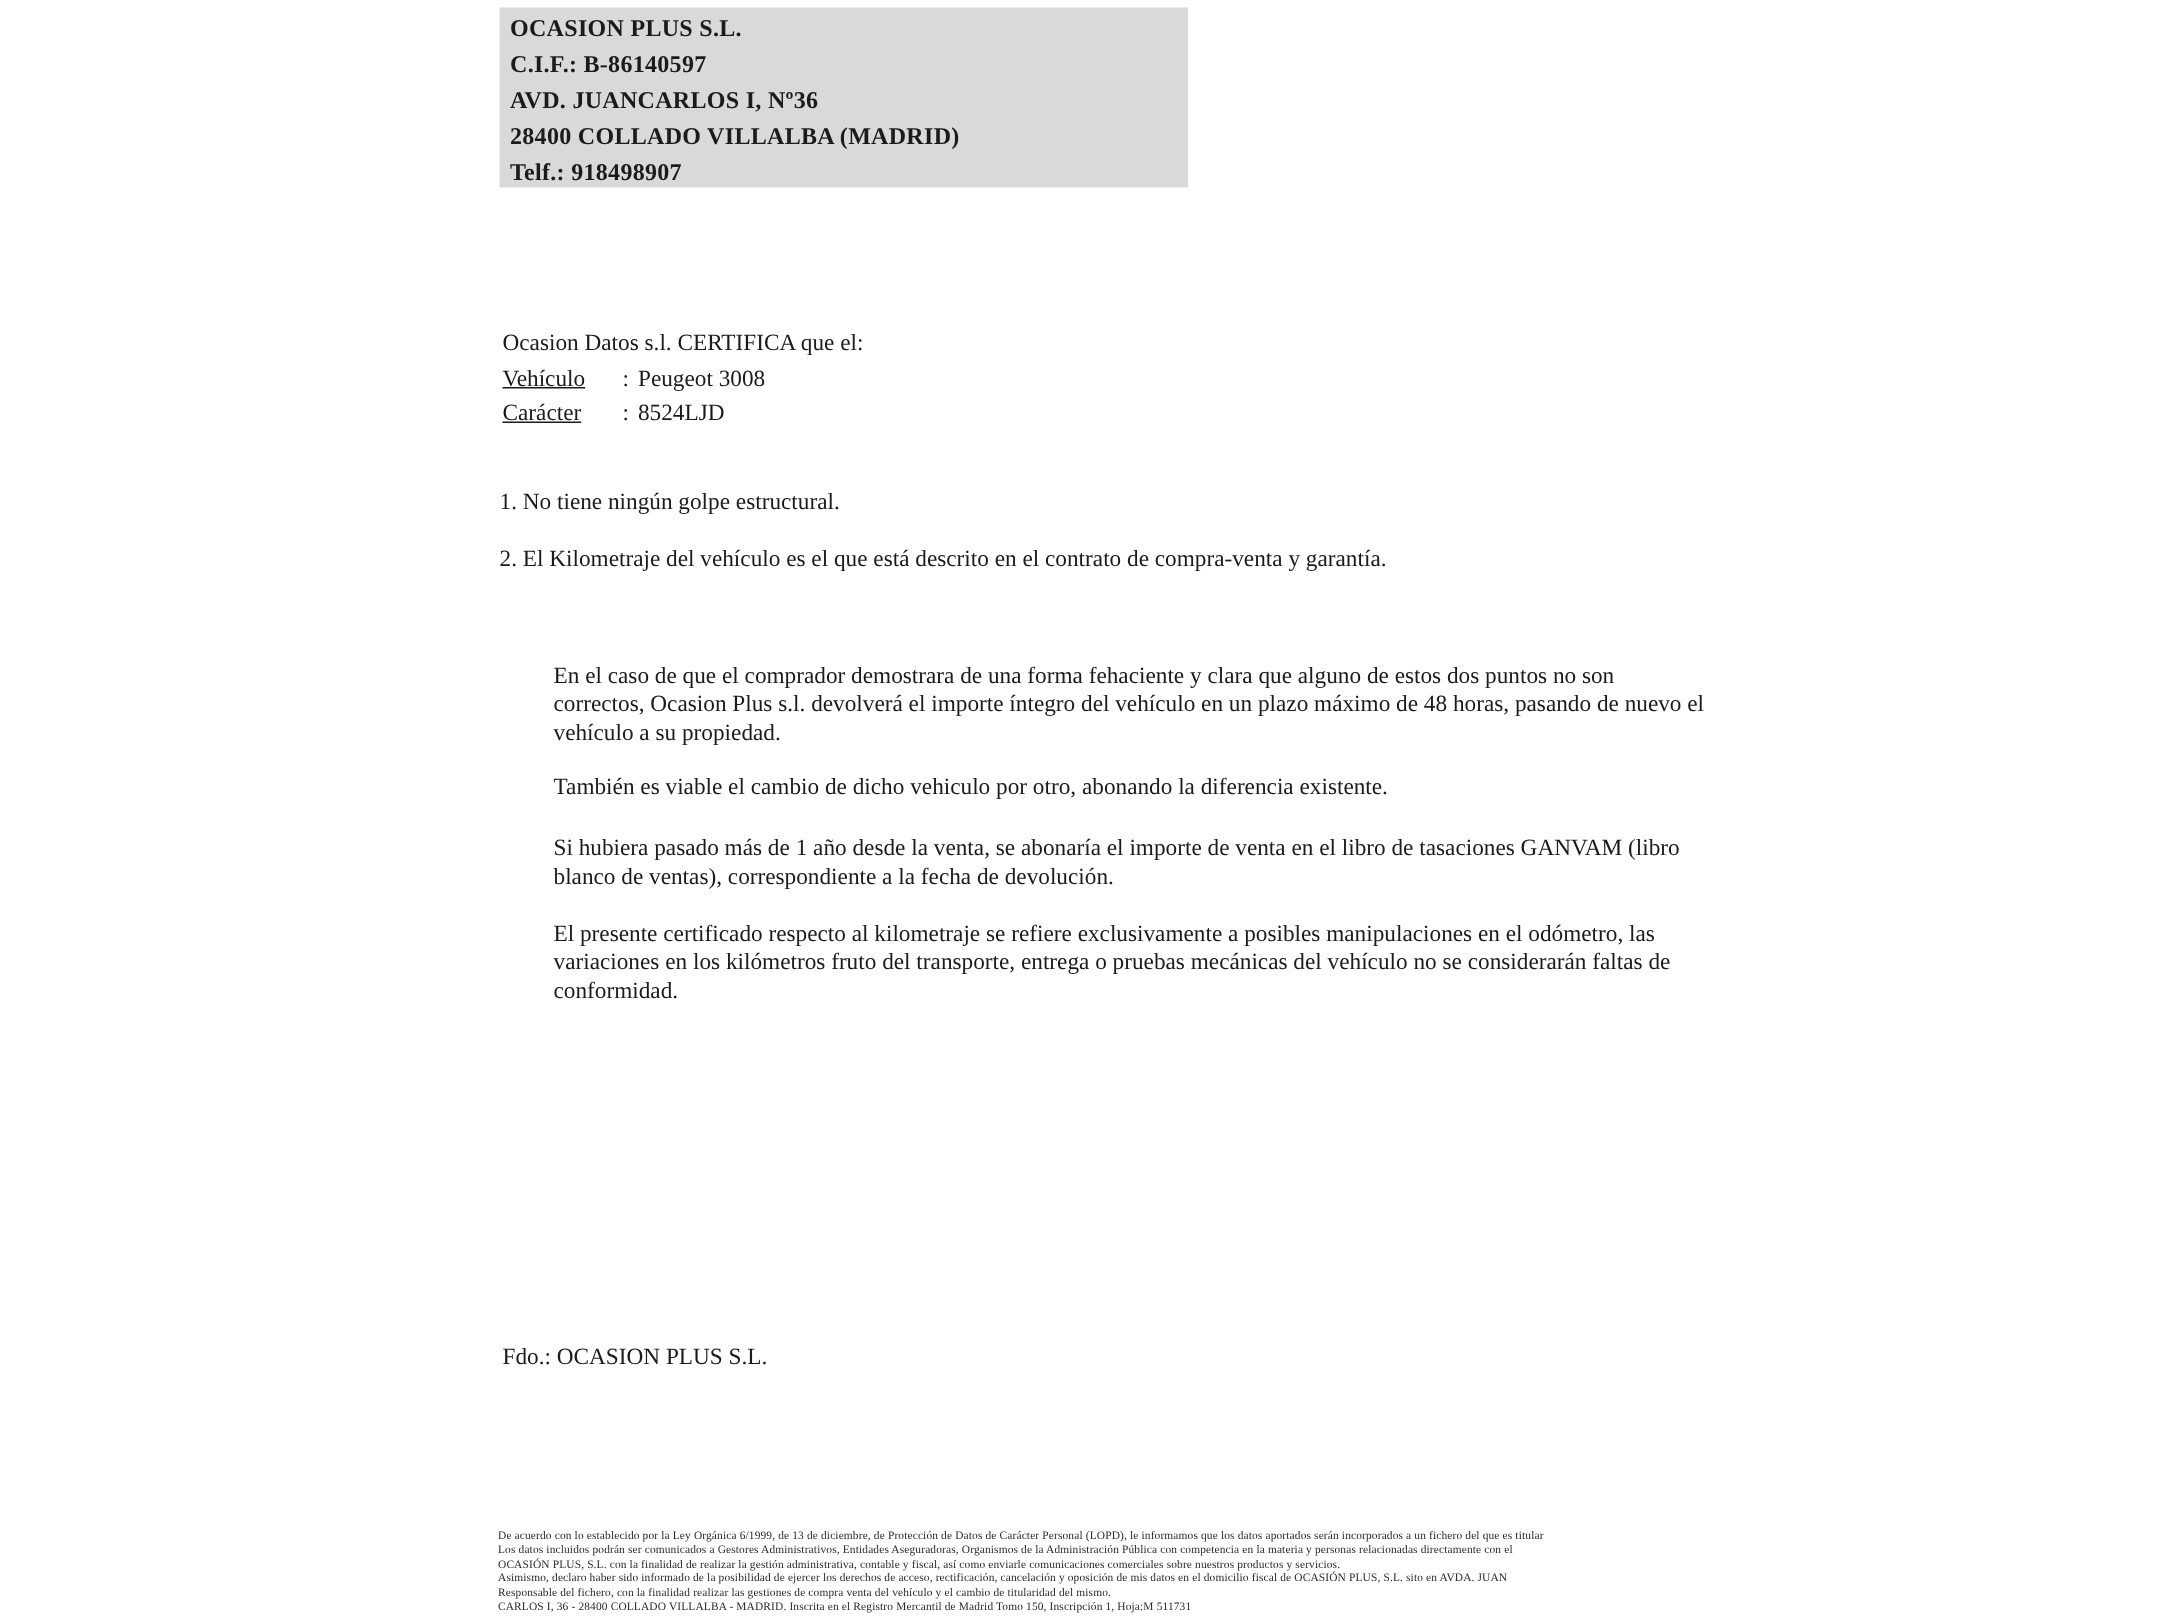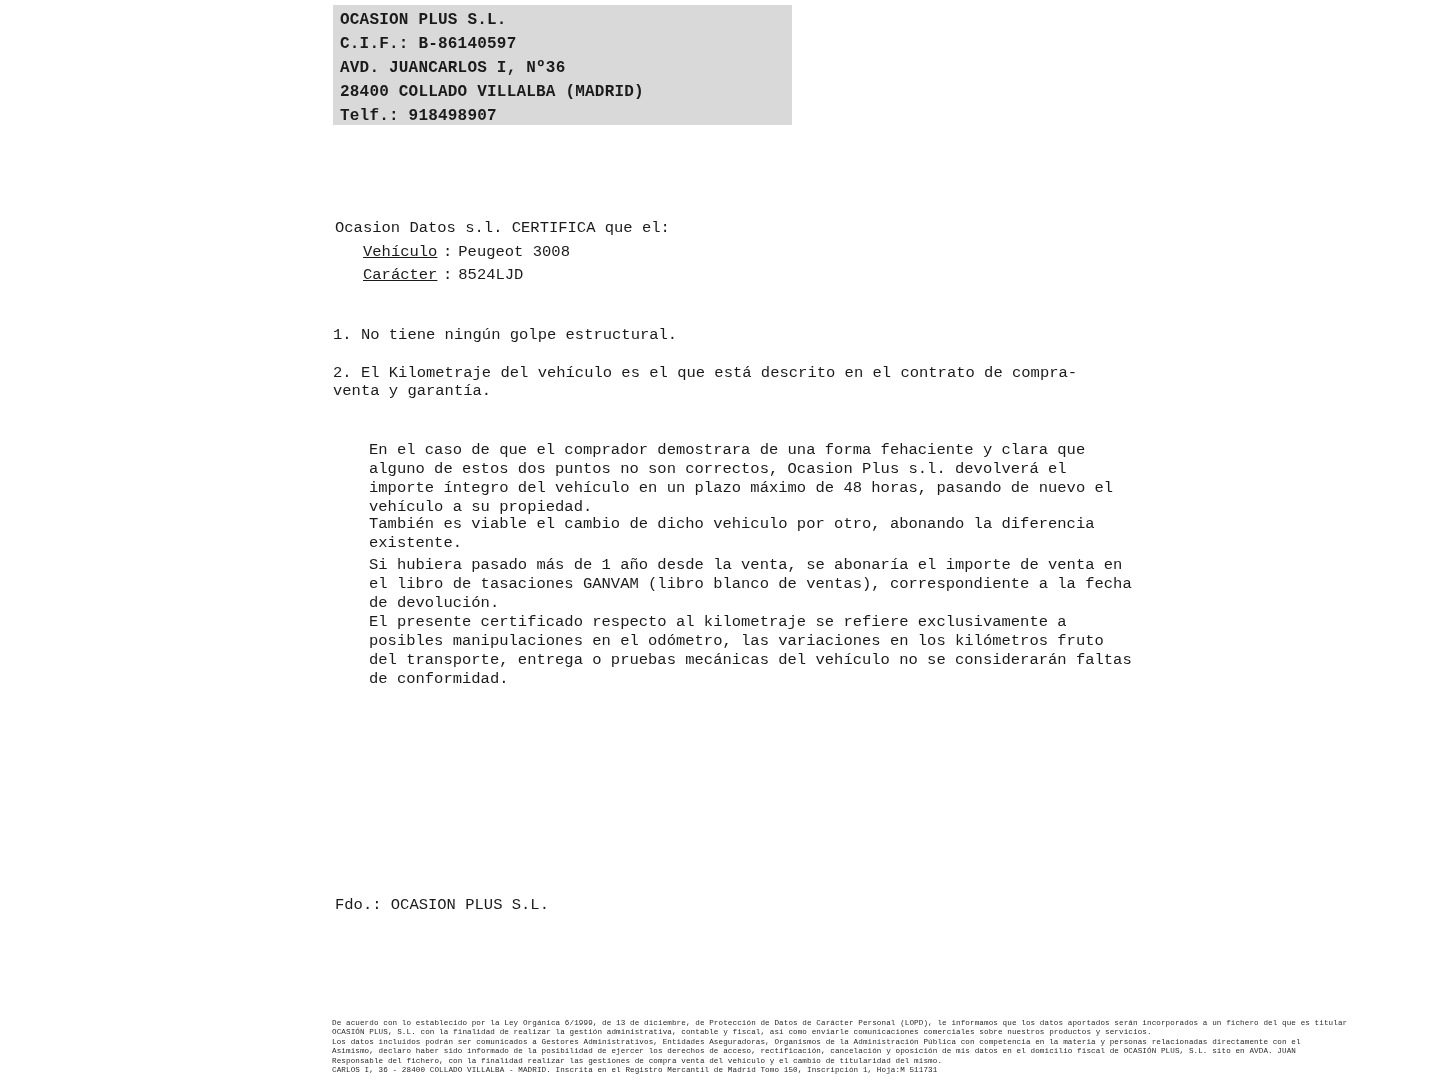--- a/index.html
+++ b/index.html
@@ -3,21 +3,21 @@
 <meta charset="utf-8">
 <style>
   * { margin: 0; padding: 0; box-sizing: border-box; }
   html, body {
     width: 1440px; height: 1080px;
     background: #ffffff;
     font-family: "Liberation Serif", "DejaVu Serif", serif;
     color: #1b1b1b;
     overflow: hidden;
   }
-  .page { position: relative; width: 1440px; height: 1080px; background: #ffffff; font-family: Liberation Mono, monospace; }
+  .page { position: relative; width: 1440px; height: 1080px; background: #ffffff; }
 
   .header-box {
     position: absolute; left: 333px; top: 5px;
     width: 459px; height: 120px;
     background: #d9d9d9;
     padding: 3px 0 0 7px;
     font-weight: bold;
     font-size: 16px;
     line-height: 24px;
     letter-spacing: 0.2px;
@@ -31,21 +31,20 @@
 
   .cert-block {
     position: absolute; left: 335px; top: 217px;
     font-size: 15.5px;
     line-height: 23.5px;
   }
   .cert-row .label {
     display: inline-block;
     width: 80px;
     text-decoration: underline;
-    margin-left: 28px;
   }
   .cert-row .sep { display: inline-block; margin-right: 6px; }
 
   .point {
     position: absolute; left: 333px;
     font-size: 15.5px;
     width: 790px;
   }
   .point-1 { top: 326px; }
   .point-2 { top: 364px; }
@@ -107,20 +106,20 @@
 
   <div class="para para-1">En el caso de que el comprador demostrara de una forma fehaciente y clara que alguno de estos dos puntos no son correctos, Ocasion Plus s.l. devolverá el importe íntegro del vehículo en un plazo máximo de 48 horas, pasando de nuevo el vehículo a su propiedad.</div>
   <div class="para para-2">También es viable el cambio de dicho vehiculo por otro, abonando la diferencia existente.</div>
   <div class="para para-3">Si hubiera pasado más de 1 año desde la venta, se abonaría el importe de venta en el libro de tasaciones GANVAM (libro blanco de ventas), correspondiente a la fecha de devolución.</div>
   <div class="para para-4">El presente certificado respecto al kilometraje se refiere exclusivamente a posibles manipulaciones en el odómetro, las variaciones en los kilómetros fruto del transporte, entrega o pruebas mecánicas del vehículo no se considerarán faltas de conformidad.</div>
 
   <div class="signature">Fdo.: OCASION PLUS S.L.</div>
 
   <div class="legal">
     <div>De acuerdo con lo establecido por la Ley Orgánica 6/1999, de 13 de diciembre, de Protección de Datos de Carácter Personal (LOPD), le informamos que los datos aportados serán incorporados a un fichero del que es titular</div>
+    <div>Los datos incluidos podrán ser comunicados a Gestores Administrativos, Entidades Aseguradoras, Organismos de la Administración Pública con competencia en la materia y personas relacionadas directamente con el</div>
     <div>OCASIÓN PLUS, S.L. con la finalidad de realizar la gestión administrativa, contable y fiscal, así como enviarle comunicaciones comerciales sobre nuestros productos y servicios.</div>
-    <div>Los datos incluidos podrán ser comunicados a Gestores Administrativos, Entidades Aseguradoras, Organismos de la Administración Pública con competencia en la materia y personas relacionadas directamente con el</div>
     <div>Asimismo, declaro haber sido informado de la posibilidad de ejercer los derechos de acceso, rectificación, cancelación y oposición de mis datos en el domicilio fiscal de OCASIÓN PLUS, S.L. sito en AVDA. JUAN</div>
     <div>Responsable del fichero, con la finalidad realizar las gestiones de compra venta del vehículo y el cambio de titularidad del mismo.</div>
     <div>CARLOS I, 36 - 28400 COLLADO VILLALBA - MADRID. Inscrita en el Registro Mercantil de Madrid Tomo 150, Inscripción 1, Hoja:M 511731</div>
   </div>
 
 </div>
 
 </body></html>

